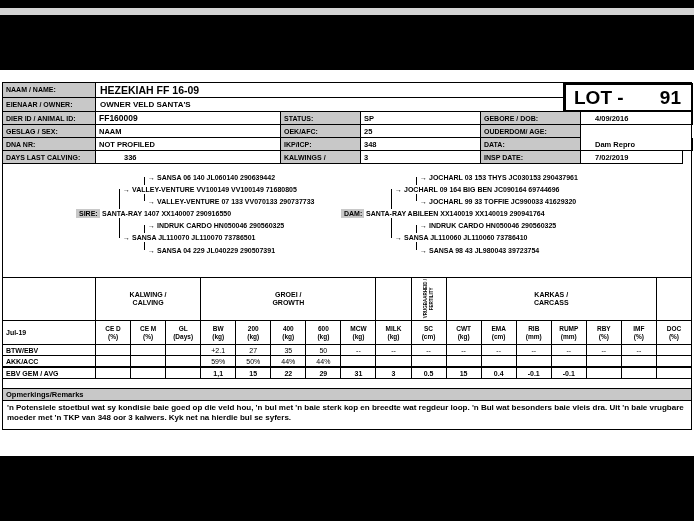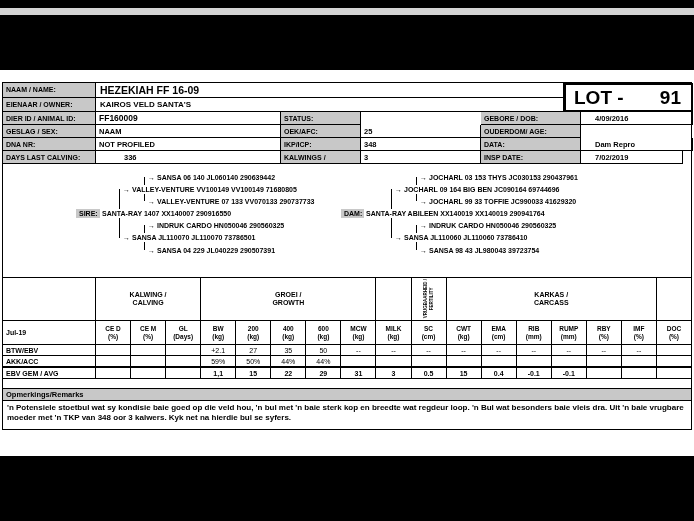--- a/index.html
+++ b/index.html
@@ -51,29 +51,30 @@
 <body>
 
 <div class="top-strip"></div>
 
 <div class="doc">
 
   <div class="sec" style="left:2px; top:12px; width:690px; height:81px;text-decoration:underline;">
     <div class="cell gray lbl" style="left:0; top:0; width:93px; height:15px;">NAAM / NAME:</div>
     <div class="cell name-val" style="left:93px; top:0; width:468px; height:15px;">HEZEKIAH FF 16-09</div>
     <div class="cell gray lbl" style="left:0; top:15px; width:93px; height:14px;">EIENAAR / OWNER:</div>
-    <div class="cell owner-val" style="left:93px; top:15px; width:468px; height:14px;">KAIROS VELD SANTA'S</div>
+    <div class="cell owner-val" style="left:93px; top:15px; width:468px; height:14px;">OWNER VELD SANTA'S</div>
     <div class="lot-cell">
       <span>LOT -</span>
       <span>91</span>
     </div>
 
     <div class="cell gray lbl" style="left:0; top:29px; width:93px; height:13px;">DIER ID / ANIMAL ID:</div>
     <div class="cell val id-val" style="left:93px; top:29px; width:185px; height:13px;">FF160009</div>
     <div class="cell gray lbl" style="left:278px; top:29px; width:80px; height:13px;">STATUS:</div>
+    <div class="cell val" style="left:358px; top:29px; width:120px; height:13px;">SP</div>
     <div class="cell gray lbl" style="left:478px; top:29px; width:100px; height:13px;">GEBORE / DOB:</div>
     <div class="cell val val-right" style="left:578px; top:29px; width:112px; height:13px;">4/09/2016</div>
 
     <div class="cell gray lbl" style="left:0; top:42px; width:93px; height:13px;">GESLAG / SEX:</div>
     <div class="cell val" style="left:93px; top:42px; width:185px; height:13px;">NAAM</div>
     <div class="cell gray lbl" style="left:278px; top:42px; width:80px; height:13px;">OEK/AFC:</div>
     <div class="cell val" style="left:358px; top:42px; width:120px; height:13px;">25</div>
     <div class="cell gray lbl" style="left:478px; top:42px; width:100px; height:13px;">OUDERDOM/ AGE:</div>
 
     <div class="cell gray lbl" style="left:0; top:55px; width:93px; height:13px;">DNA NR:</div>

